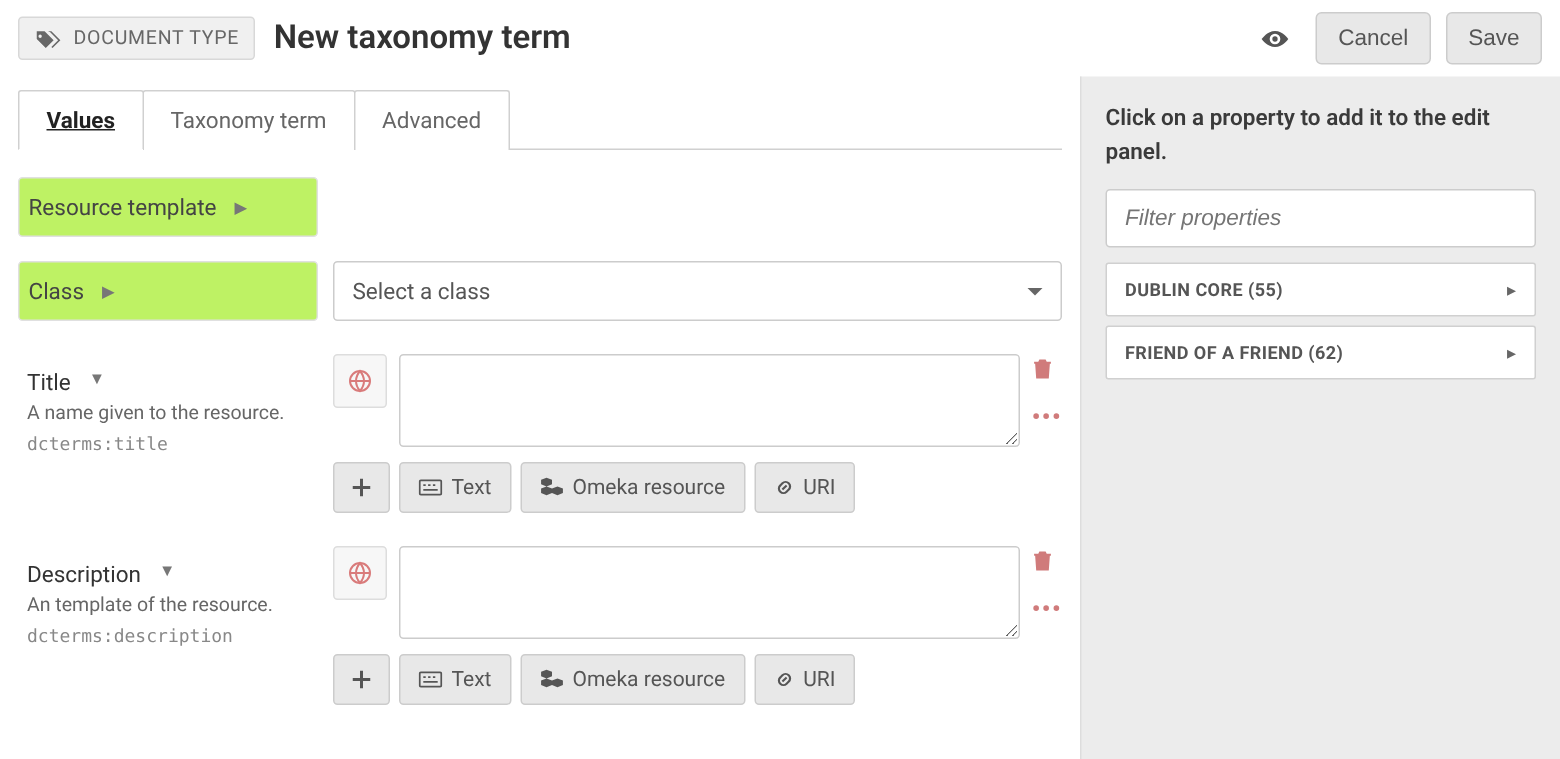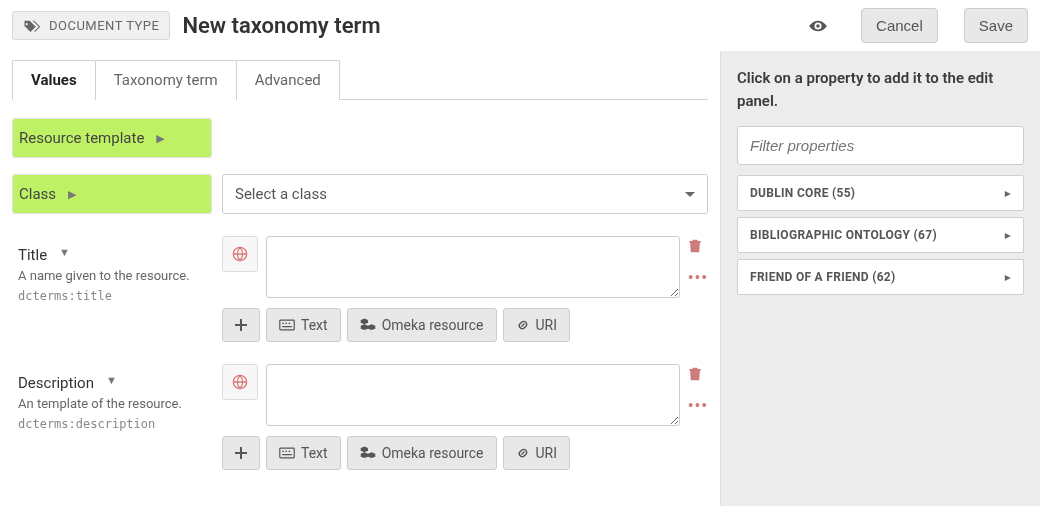--- a/index.html
+++ b/index.html
@@ -1,29 +1,29 @@
 <!DOCTYPE html>
 <html><head>
 <meta charset="utf-8">
 <style>
 * { box-sizing: border-box; margin: 0; padding: 0; }
 body { font-family: -apple-system, BlinkMacSystemFont, "Segoe UI", Roboto, sans-serif; font-size: 14px; color: #333; background: #fff; width: 1040px; }
 .header { display: flex; align-items: center; padding: 8px 12px; }
 .badge { display: flex; align-items: center; background: #f0f0f0; border: 1px solid #d8d8d8; border-radius: 3px; padding: 6px 10px; color: #676767; font-size: 13px; letter-spacing: 0.5px; margin-right: 12px; }
 .badge svg { margin-right: 8px; }
 .page-title { font-size: 22px; font-weight: 600; color: #333; flex: 1; }
-.header-actions { display: flex; align-items: center; gap: 26px; }
+.header-actions { display: flex; align-items: center; gap: 10px; }
 .eye-icon { display: flex; align-items: center; color: #555; margin-right: 6px; }
 .btn { background: #e8e8e8; border: 1px solid #ccc; border-radius: 4px; padding: 8px 14px; font-size: 15px; color: #555; cursor: pointer; }
 .main-layout { display: flex; }
 .left-pane { flex: 1; padding: 8px 12px 12px 12px; }
 .right-pane { width: 320px; background: #ececec; border-left: 1px solid #ddd; padding: 16px; min-height: 458px; }
 .tabs { display: flex; border-bottom: 1px solid #d0d0d0; }
 .tab { padding: 10px 18px; border: 1px solid #d0d0d0; border-bottom: none; border-radius: 2px 2px 0 0; background: #fff; color: #666; font-size: 15px; cursor: pointer; margin-right: -1px; position: relative; top: 1px; }
-.tab.active { font-weight: 700; color: #222; background: #fff; border-bottom: 1px solid #fff; }
+.tab.active { font-weight: 700; color: #222; background: #fff; border-bottom: 1px solid #fff; text-decoration: underline; }
 .form-row { display: flex; align-items: flex-start; padding: 6px 0; margin-top: 4px; }
 .form-label { width: 200px; padding: 10px 6px; background: #bef264; border: 1px solid #e0e0e0; border-radius: 3px; font-size: 15px; color: #444; display: flex; align-items: center; }
 .form-label .caret { margin-left: 12px; font-size: 11px; color: #777; }
 .form-label-tall { width: 200px; padding: 10px 6px; font-size: 15px; color: #333; }
 .form-label-tall .prop-name { font-weight: 400; display: flex; align-items: flex-start; }
 .form-label-tall .prop-desc { font-size: 13px; color: #666; margin-top: 4px; }
 .form-label-tall .prop-term { font-family: Menlo, Consolas, monospace; font-size: 12px; color: #888; margin-top: 6px; }
 .form-input-wrap { flex: 1; margin-left: 10px; }
 .select { position: relative; }
 .select-display { border: 1px solid #ccc; border-radius: 3px; padding: 10px 12px; font-size: 15px; color: #555; background: #fff; display: flex; justify-content: space-between; align-items: center; cursor: pointer; }
@@ -203,16 +203,15 @@
         </div>
       </div>
     </div>
 
   </div>
 
   <div class="right-pane">
     <div class="right-hint">Click on a property to add it to the edit panel.</div>
     <input class="filter-input" placeholder="Filter properties" style="">
     <div class="vocab-item">DUBLIN CORE (55)</div>
-    <div class="vocab-item">BIBLIOGRAPHIC ONTOLOGY (67)</div>
     <div class="vocab-item">FRIEND OF A FRIEND (62)</div>
   </div>
 </div>
 
 </body></html>

